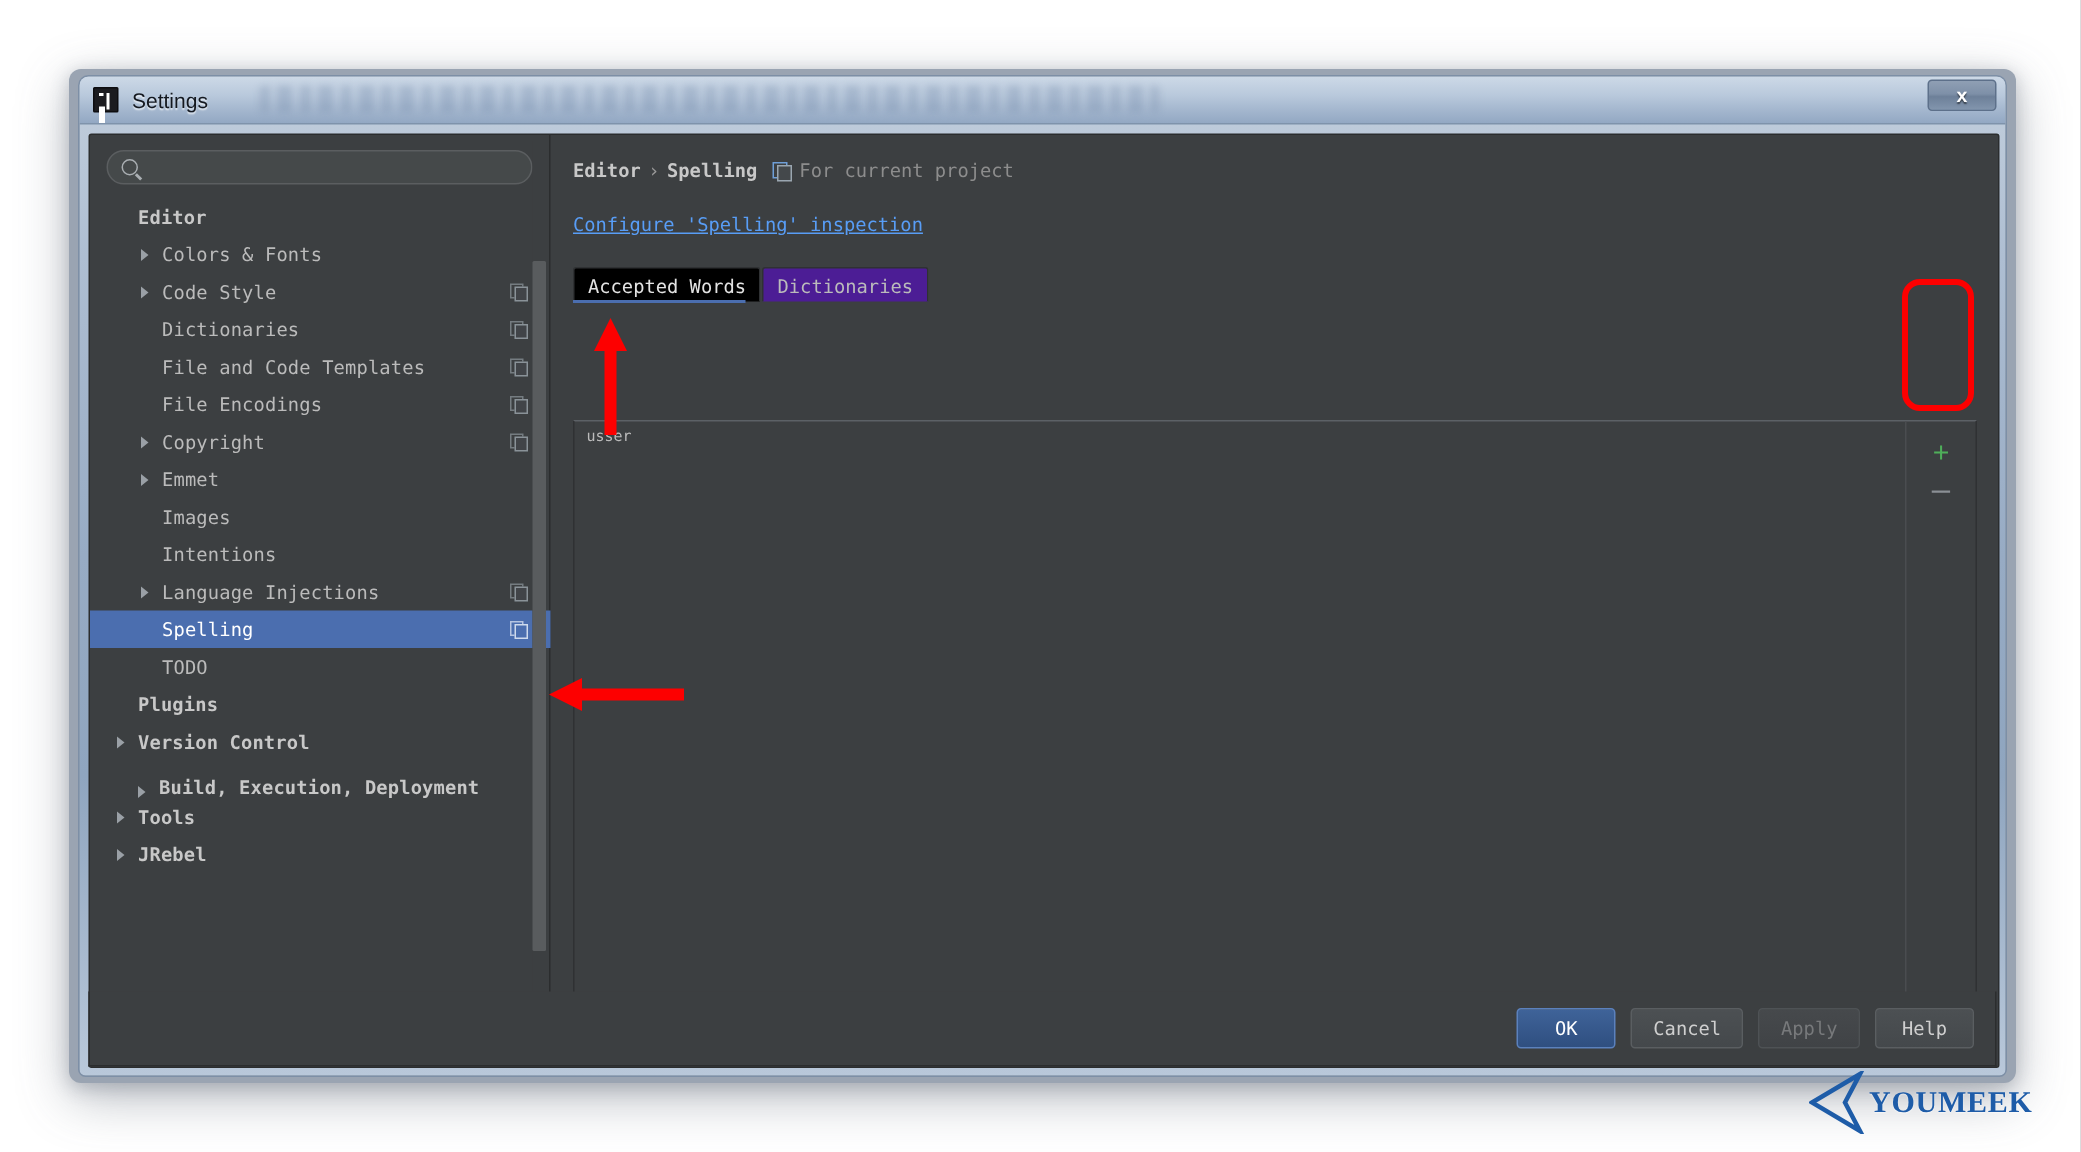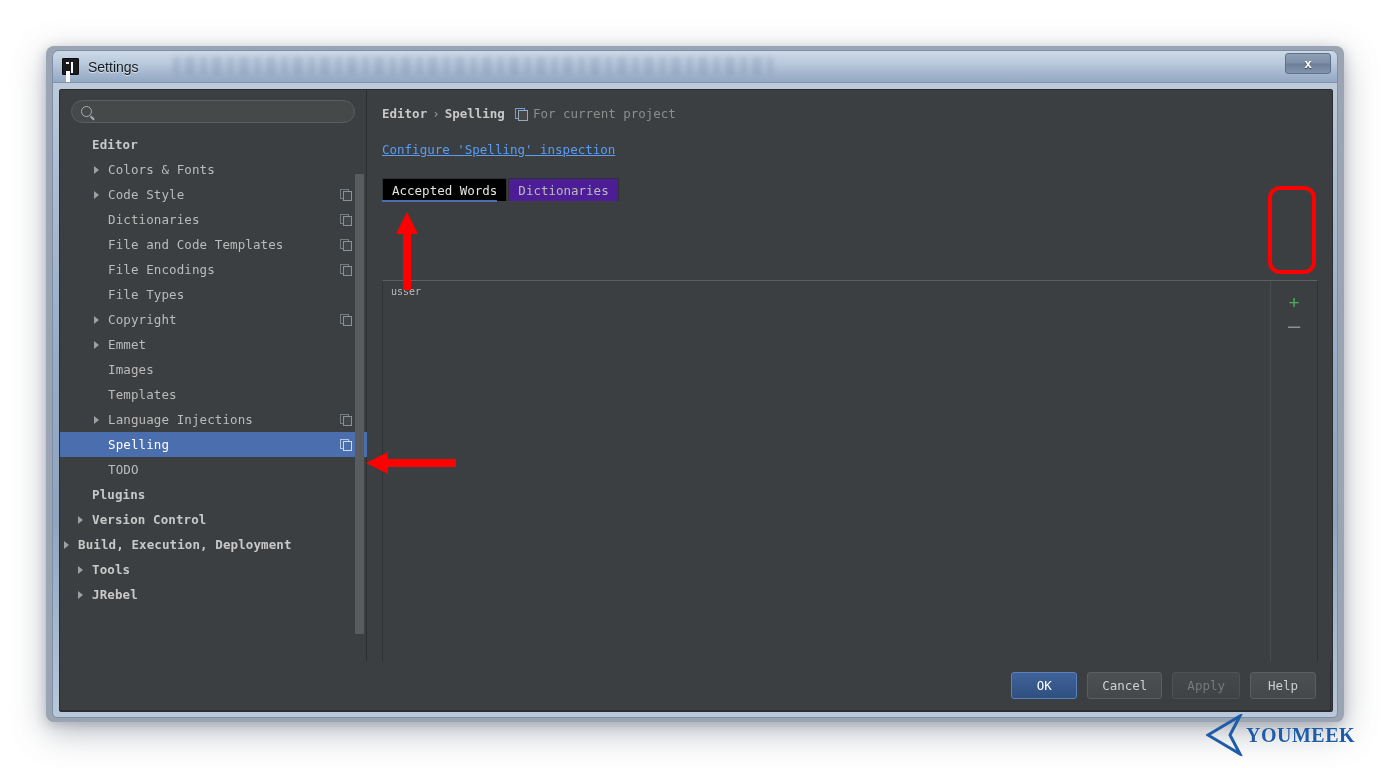--- a/index.html
+++ b/index.html
@@ -468,39 +468,35 @@
               <span class="tw blank"></span>
               <span class="tree-label" style="margin-left: 9px;">File and Code Templates</span>
               <span class="copy-icon"></span>
             </div>
             <div class="tree-row" style="padding-left: 34px;">
               <span class="tw blank"></span>
               <span class="tree-label" style="margin-left: 9px;">File Encodings</span>
               <span class="copy-icon"></span>
             </div>
             <div class="tree-row" style="padding-left: 34px;">
-              <span class="tw blank"></span>
-              <span class="tree-label" style="margin-left: 9px;">File Types</span>
-            </div>
-            <div class="tree-row" style="padding-left: 34px;">
               <span class="tw"></span>
               <span class="tree-label" style="margin-left: 9px;">Copyright</span>
               <span class="copy-icon"></span>
             </div>
             <div class="tree-row" style="padding-left: 34px;">
               <span class="tw"></span>
               <span class="tree-label" style="margin-left: 9px;">Emmet</span>
             </div>
             <div class="tree-row" style="padding-left: 34px;">
               <span class="tw blank"></span>
               <span class="tree-label" style="margin-left: 9px;">Images</span>
             </div>
             <div class="tree-row" style="padding-left: 34px;">
               <span class="tw blank"></span>
-              <span class="tree-label" style="margin-left: 9px;">Templates</span>
+              <span class="tree-label" style="margin-left: 9px;">Intentions</span>
             </div>
             <div class="tree-row" style="padding-left: 34px;">
               <span class="tw"></span>
               <span class="tree-label" style="margin-left: 9px;">Language Injections</span>
               <span class="copy-icon"></span>
             </div>
             <div class="tree-row selected" style="padding-left: 34px;">
               <span class="tw blank"></span>
               <span class="tree-label" style="margin-left: 9px;">Spelling</span>
               <span class="copy-icon"></span>
@@ -510,21 +506,21 @@
               <span class="tree-label" style="margin-left: 9px;">TODO</span>
             </div>
             <div class="tree-row bold" style="padding-left: 18px;">
               <span class="tw blank"></span>
               <span class="tree-label" style="margin-left: 9px;">Plugins</span>
             </div>
             <div class="tree-row bold" style="padding-left: 18px;">
               <span class="tw"></span>
               <span class="tree-label" style="margin-left: 9px;">Version Control</span>
             </div>
-            <div class="tree-row bold" style="padding-left: 4px;">
+            <div class="tree-row bold" style="padding-left: 32px; align-items: flex-end;">
               <span class="tw"></span>
               <span class="tree-label" style="margin-left: 9px;">Build, Execution, Deployment</span>
             </div>
             <div class="tree-row bold" style="padding-left: 18px;">
               <span class="tw"></span>
               <span class="tree-label" style="margin-left: 9px;">Tools</span>
             </div>
             <div class="tree-row bold" style="padding-left: 18px;">
               <span class="tw"></span>
               <span class="tree-label" style="margin-left: 9px;">JRebel</span>

